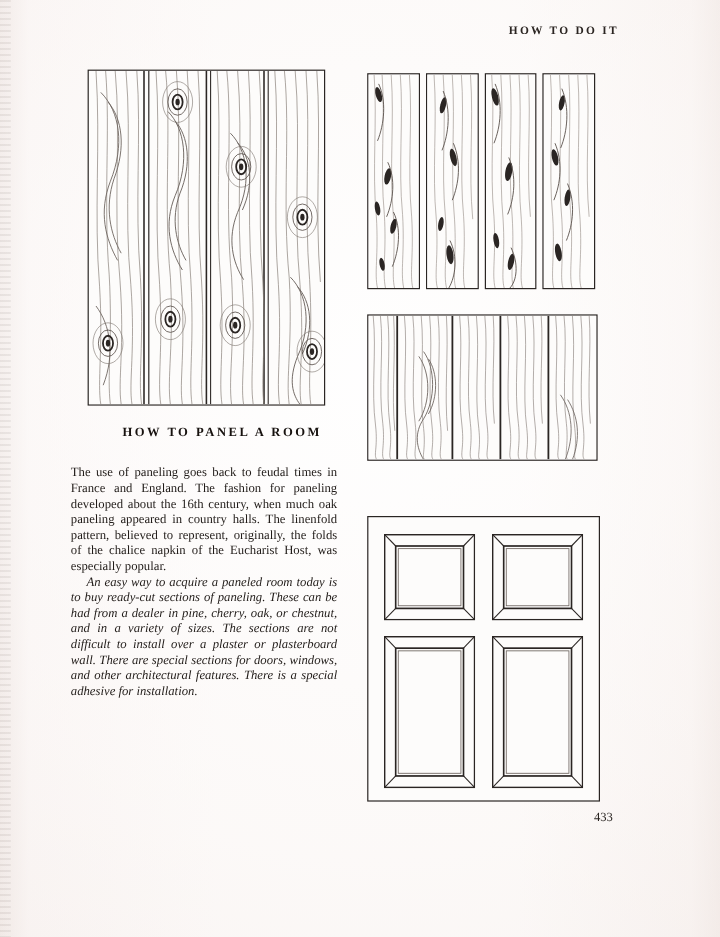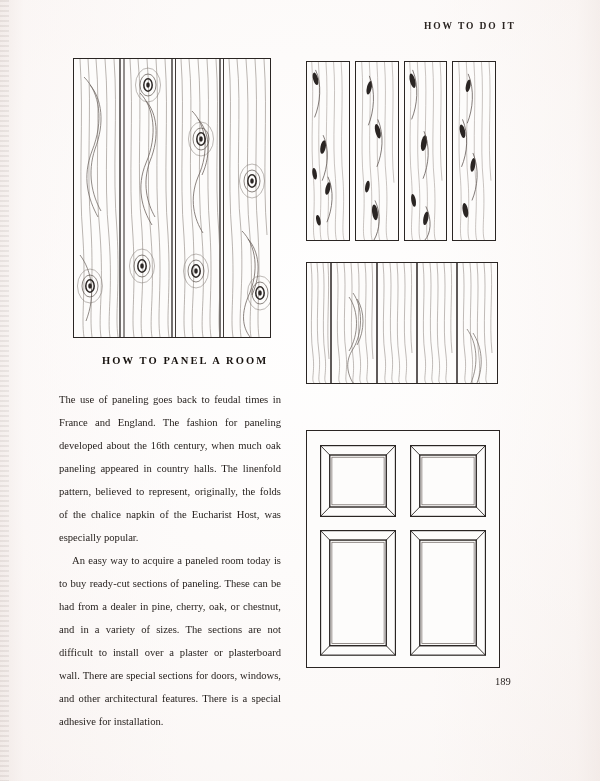--- a/index.html
+++ b/index.html
@@ -114,26 +114,26 @@
     color: #17120f;
     white-space: nowrap;
     margin-left: 43px;
   }
   #body-column {
     position: absolute;
     left: 59px;
     top: 388px;
     width: 222px;
     font-size: 10.6px;
-    line-height: 23px;
+    line-height: 13px;
     text-align: justify;
     color: #211c19;
   }
   #body-column p { margin: 0; }
-  #body-column p + p { text-indent: 13px; }
+  #body-column p + p { text-indent: 13px; font-style: italic; }
 
   #page-number {
     position: absolute;
     left: 495px;
     top: 676px;
     font-size: 10.5px;
     color: #241f1c;
   }
 </style>
 </head>
@@ -438,15 +438,15 @@
     </div>
   </div>
 
   <div id="section-heading">HOW TO PANEL A ROOM</div>
 
   <div id="body-column">
     <p>The use of paneling goes back to feudal times in France and England. The fashion for paneling developed about the 16th century, when much oak paneling appeared in country halls. The linenfold pattern, believed to represent, originally, the folds of the chalice napkin of the Eucharist Host, was especially popular.</p>
     <p>An easy way to acquire a paneled room today is to buy ready-cut sections of paneling. These can be had from a dealer in pine, cherry, oak, or chestnut, and in a variety of sizes. The sections are not difficult to install over a plaster or plasterboard wall. There are special sections for doors, windows, and other architectural features. There is a special adhesive for installation.</p>
   </div>
 
-  <div id="page-number">189</div>
+  <div id="page-number">433</div>
 
 </div>
 
 </body></html>

